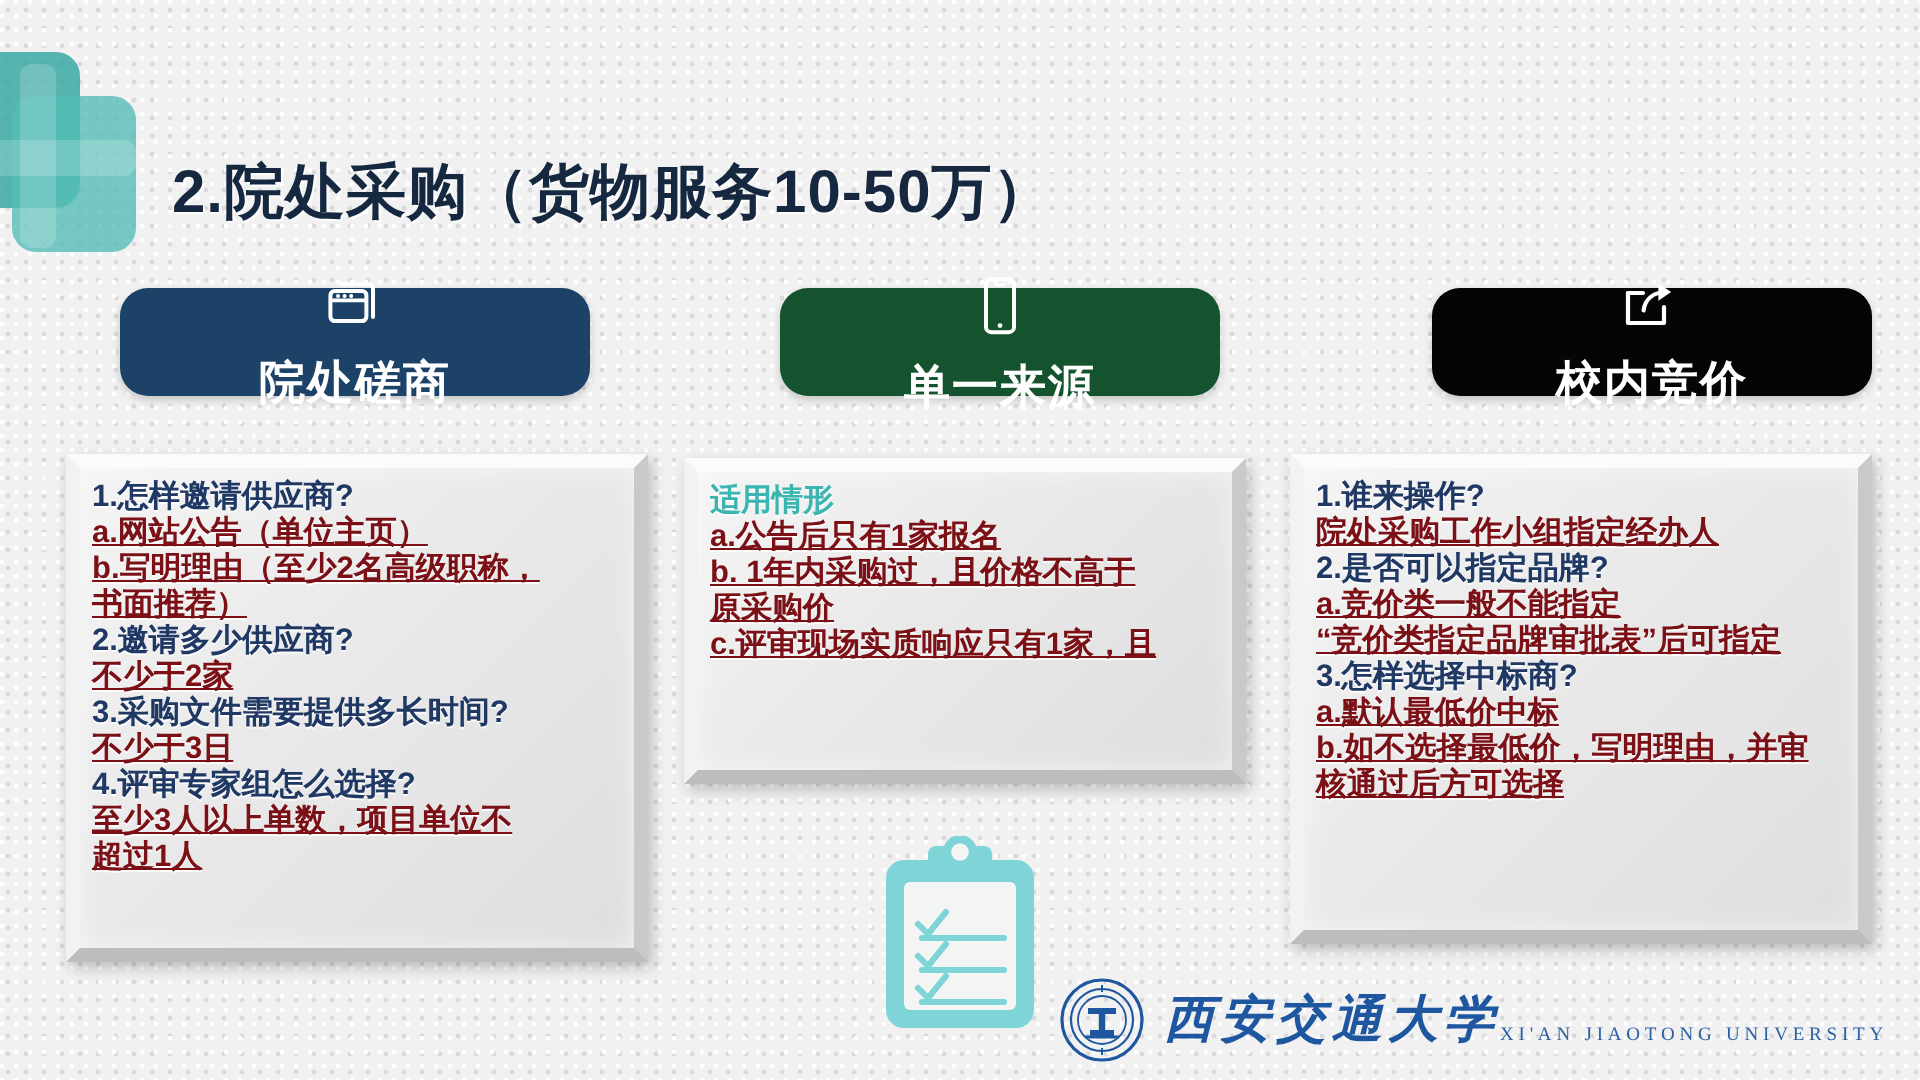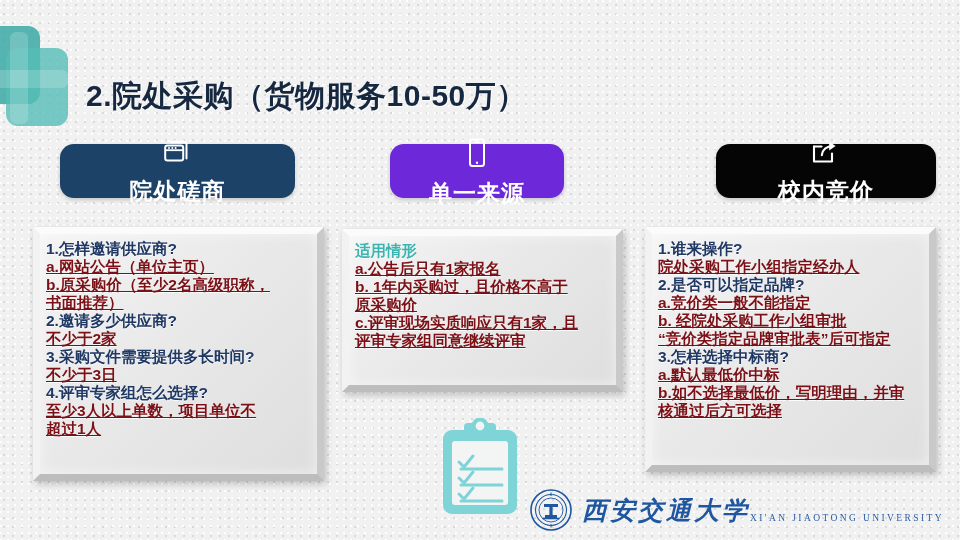--- a/index.html
+++ b/index.html
@@ -42,21 +42,21 @@
     position:absolute;z-index:3;
     display:flex;align-items:center;justify-content:center;gap:14px;
     border-radius:14px;height:54px;
     color:#ffffff;font-size:23px;font-weight:bold;
     box-shadow:0 2px 4px rgba(0,0,0,.18);
     flex-direction:column;
   }
   .pill .pico{display:flex;align-items:center;justify-content:center;width:30px;height:30px;}
   .pill .plabel{line-height:1;letter-spacing:1px;}
   #pill-0{left:60px;top:144px;width:235px;background:#1c4267;}
-  #pill-1{left:390px;top:144px;width:174px;background:#6d28d9;}
+  #pill-1{left:390px;top:144px;width:220px;background:#14532d;}
   #pill-2{left:716px;top:144px;width:220px;background:#050505;}
 
   
   .card{
     position:absolute;z-index:3;
     background:linear-gradient(135deg,#f4f4f4 0%,#e9e9e9 45%,#dedede 100%);
     border-top:7px solid #fbfbfb;
     border-left:7px solid #f2f2f2;
     border-right:7px solid #c9c9c9;
     border-bottom:7px solid #bdbdbd;
@@ -154,38 +154,37 @@
       <path d="M10.8 15.2 C11.6 9.2 16 6.2 22 6.0" stroke="#fff" stroke-width="2.1" fill="none" stroke-linecap="round"></path>
       <path d="M18.2 1.8 L24.6 6.0 L18.2 10.4 Z" fill="#fff"></path>
     </svg>
   </span>
   <span class="plabel">校内竞价</span>
 </div>
 
 <div class="card" id="card-0">
   <span class="line q">1.怎样邀请供应商?</span>
   <span class="line a">a.网站公告（单位主页）</span>
-  <span class="line a sm">b.原采购价（至少2名高级职称，</span>
+  <span class="line a sm">b.写明理由（至少2名高级职称，</span>
   <span class="line a">书面推荐）</span>
   <span class="line q">2.邀请多少供应商?</span>
   <span class="line a">不少于2家</span>
   <span class="line q sm">3.采购文件需要提供多长时间?</span>
   <span class="line a">不少于3日</span>
   <span class="line q">4.评审专家组怎么选择?</span>
   <span class="line a sm">至少3人以上单数，项目单位不</span>
   <span class="line a">超过1人</span>
 </div>
 
 <div class="card" id="card-1">
   <span class="line hd">适用情形</span>
   <span class="line a">a.公告后只有1家报名</span>
   <span class="line a sm">b. 1年内采购过，且价格不高于</span>
   <span class="line a">原采购价</span>
   <span class="line a sm">c.评审现场实质响应只有1家，且</span>
-  <span class="line a sm">评审专家组同意继续评审</span>
 </div>
 
 <div class="clipboard">
   <svg width="96" height="104" viewBox="0 0 96 104" fill="none">
     <rect x="11" y="12" width="74" height="84" rx="9" fill="#7fd4d8"></rect>
     <rect x="20" y="23" width="56" height="64" rx="3" fill="#f3f4f4"></rect>
     <rect x="32" y="5" width="32" height="18" rx="4" fill="#7fd4d8"></rect>
     <circle cx="48" cy="8" r="8.5" fill="#7fd4d8"></circle>
     <circle cx="48" cy="8" r="4.4" fill="#f3f4f4"></circle>
     <path d="M27 44 l5 5 l9 -11" stroke="#7fd4d8" stroke-width="3" fill="none" stroke-linecap="round" stroke-linejoin="round"></path>
@@ -195,21 +194,20 @@
     <path d="M29 67 H70" stroke="#7fd4d8" stroke-width="3" stroke-linecap="round"></path>
     <path d="M29 83 H70" stroke="#7fd4d8" stroke-width="3" stroke-linecap="round"></path>
   </svg>
 </div>
 
 <div class="card" id="card-2">
   <span class="line q">1.谁来操作?</span>
   <span class="line a">院处采购工作小组指定经办人</span>
   <span class="line q">2.是否可以指定品牌?</span>
   <span class="line a">a.竞价类一般不能指定</span>
-  <span class="line a sm">b. 经院处采购工作小组审批</span>
   <span class="line a sm">“竞价类指定品牌审批表”后可指定</span>
   <span class="line q">3.怎样选择中标商?</span>
   <span class="line a">a.默认最低价中标</span>
   <span class="line a sm">b.如不选择最低价，写明理由，并审</span>
   <span class="line a">核通过后方可选择</span>
 </div>
 
 <div class="logo">
   <span class="seal">
     <svg width="44" height="44" viewBox="0 0 44 44" fill="none">

